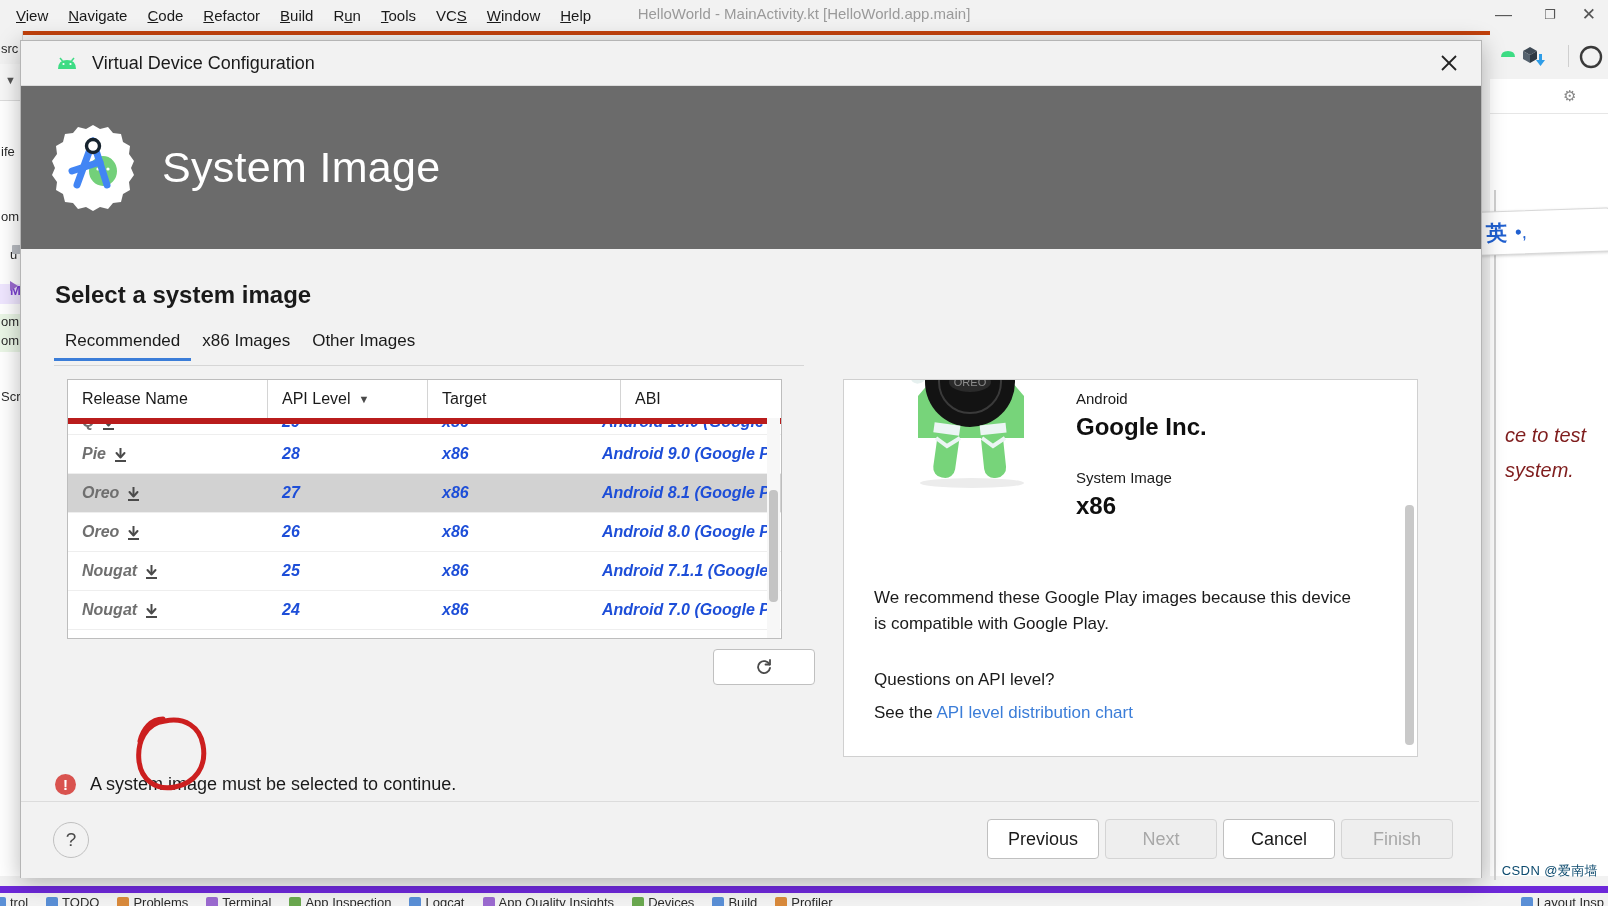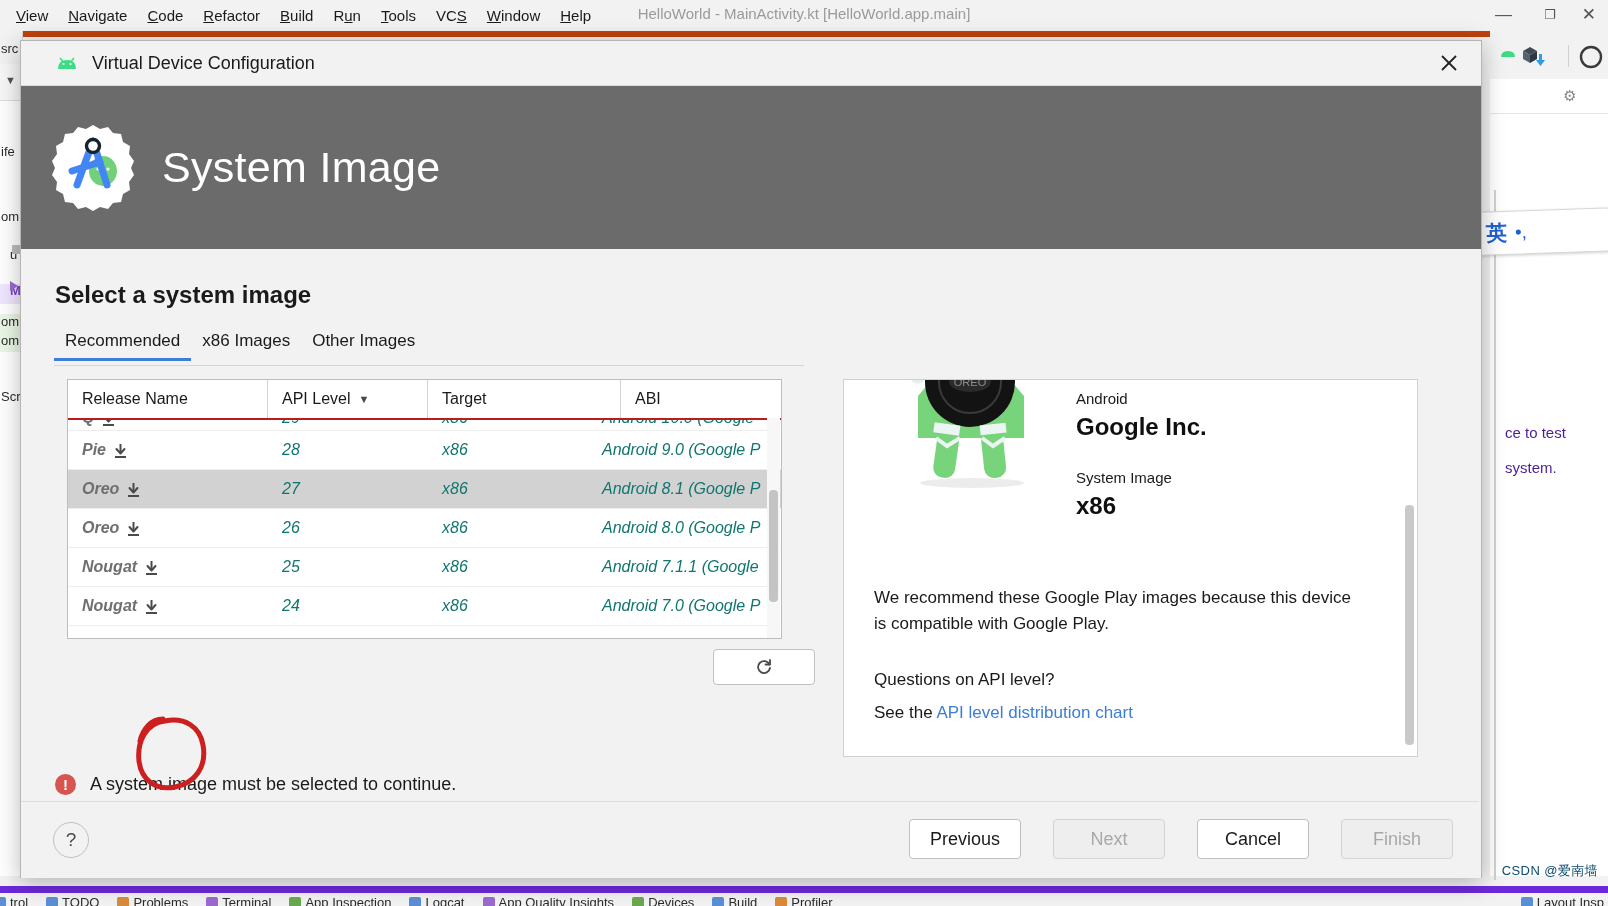--- a/index.html
+++ b/index.html
@@ -8,21 +8,21 @@
     font-family:"Liberation Sans",sans-serif;
     background:#ffffff;
     -webkit-font-smoothing:antialiased;
   }
 
   
   #ide-bg{position:absolute;inset:0;background:#f2f2f2;}
 
   .ide-menubar{
     position:absolute;left:0;top:0;width:1608px;height:31px;
-    background:#f2f2f2;border-bottom:6px solid #c2410c;
+    background:#f2f2f2;border-bottom:4px solid #c2410c;
   }
   .ide-menu-items{position:absolute;left:6px;top:4px;display:flex;gap:0px;}
   .ide-menu-item{
     padding:2px 10px;font-size:15px;color:#1a1a1a;line-height:20px;
     white-space:nowrap;
   }
   .ide-menu-item u{text-decoration:underline;}
   .ide-title{
     position:absolute;left:0;top:4px;width:1608px;text-align:center;
     font-size:15px;color:#9a9a9a;line-height:20px;pointer-events:none;
@@ -50,21 +50,21 @@
     position:absolute;left:1490px;top:31px;width:118px;height:845px;background:#ffffff;
   }
   .ide-right-toolbar{
     position:absolute;left:1490px;top:31px;width:118px;height:48px;background:#f2f2f2;
     border-bottom:1px solid #dcdcdc;
   }
   .ide-right-sub{
     position:absolute;left:1490px;top:79px;width:118px;height:34px;background:#ffffff;
     border-bottom:1px solid #e6e6e6;
   }
-  .ide-right-text{position:absolute;font-size:15px;color:#4c1d95;white-space:nowrap;}
+  .ide-right-text{position:absolute;font-size:20px;color:#7f1d1d;white-space:nowrap;font-style:italic;}
   .ide-editor-divider{position:absolute;left:1494px;top:190px;width:2px;height:690px;background:#d0d0d0;}
 
   
   .ide-bottombar{
     position:absolute;left:0;top:886px;width:1608px;height:20px;background:#f2f2f2;
     border-top:7px solid #6d28d9;overflow:hidden;
   }
   .ide-bottombar .tools{
     position:absolute;left:-6px;top:2px;display:flex;gap:18px;align-items:center;
     font-size:13px;color:#2b2b2b;white-space:nowrap;
@@ -146,21 +146,21 @@
   .tabs-underline{
     position:absolute;left:33px;top:116px;width:750px;height:1px;background:#d6d6d6;
   }
 
   
   .table-wrap{
     position:absolute;left:46px;top:130px;width:715px;height:260px;
     background:#ffffff;border:1px solid #bdbdbd;box-sizing:border-box;overflow:hidden;
   }
   .tbl-head{
-    display:flex;height:38px;background:#ffffff;border-bottom:2px solid #b91c1c;
+    display:flex;height:38px;background:#ffffff;border-bottom:6px solid #b91c1c;
   }
   .th{
     display:flex;align-items:center;font-size:16px;color:#1a1a1a;
     padding-left:14px;box-sizing:border-box;border-right:1px solid #d4d4d4;
     position:relative;cursor:default;
   }
   .th:last-child{border-right:none;}
   .th .sort-arrow{margin-left:8px;font-size:11px;color:#4a4a4a;}
   .col-a{width:200px;}
   .col-b{width:160px;}
@@ -168,22 +168,22 @@
   .col-d{width:193px;}
 
   .tbl-body{position:relative;height:220px;overflow:hidden;background:#ffffff;}
   .tr{
     display:flex;height:39px;align-items:center;border-bottom:1px solid #eeeeee;
     box-sizing:border-box;cursor:default;
   }
   .tr.first{height:25px;margin-top:-14px;}
   .tr.selected{background:#d2d2d2;}
   .td{
-    display:flex;align-items:center;font-size:16px;font-style:italic;color:#0f766e;
-    padding-left:14px;box-sizing:border-box;white-space:nowrap;overflow:hidden;
+    display:flex;align-items:center;font-size:16px;font-style:italic;color:#1d4ed8;
+    padding-left:14px;box-sizing:border-box;white-space:nowrap;overflow:hidden;font-weight:bold;
   }
   .td.name{color:#6f6f6f;font-weight:bold;}
   .dl-ic{
     display:inline-block;margin-left:7px;position:relative;top:1px;
   }
   .dl-ic svg{display:block;}
 
   .tbl-vscroll{
     position:absolute;right:1px;top:38px;width:13px;height:220px;background:#f7f7f7;
   }
@@ -236,21 +236,21 @@
     position:absolute;left:0;bottom:0;width:1458px;height:75px;background:#f2f2f2;
     border-top:1px solid #dcdcdc;
   }
   .help-btn{
     position:absolute;left:32px;top:20px;width:34px;height:34px;border-radius:50%;
     border:1px solid #c0c0c0;background:#f2f2f2;
     display:flex;align-items:center;justify-content:center;
     font-size:19px;color:#4a4a4a;cursor:default;
   }
   .footer-btns{
-    position:absolute;right:26px;top:17px;display:flex;gap:32px;
+    position:absolute;right:26px;top:17px;display:flex;gap:6px;
   }
   .btn{
     width:110px;height:38px;border-radius:4px;border:1px solid #c0c0c0;
     background:#ffffff;color:#1a1a1a;font-size:18px;
     display:flex;align-items:center;justify-content:center;cursor:default;
   }
   .btn.disabled{background:#eeeeee;color:#a8a8a8;border-color:#d4d4d4;}
 
   
   .annot{position:absolute;left:112px;top:460px;width:110px;height:90px;pointer-events:none;}

